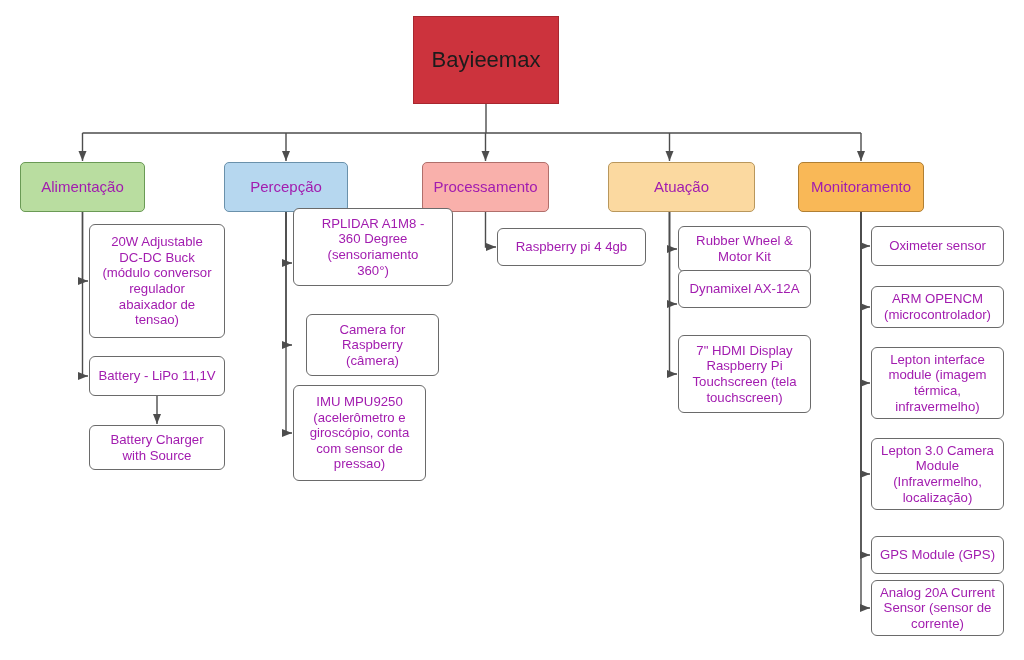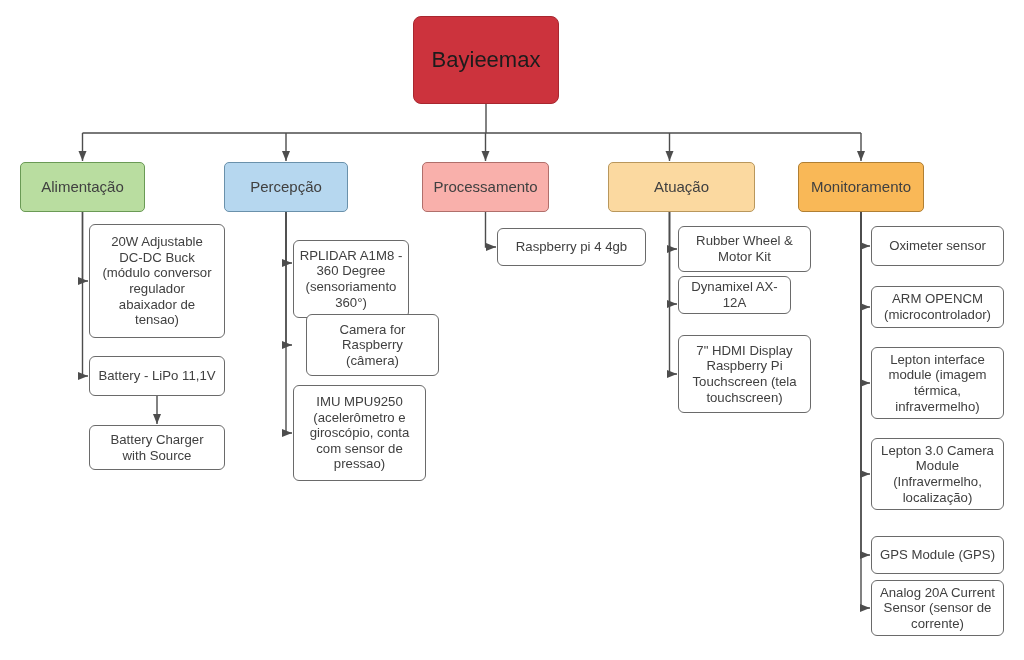--- a/index.html
+++ b/index.html
@@ -27,30 +27,30 @@
   }
   .node {
     position: absolute;
     box-sizing: border-box;
     display: flex;
     align-items: center;
     justify-content: center;
     text-align: center;
     border-radius: 5px;
     border: 1px solid #666666;
-    color: #404040;
+    color: #a21caf;
     line-height: 1.18;
     padding: 2px 5px;
     white-space: pre-line;
     z-index: 2;
   }
   .node-root {
     background: #cc333d;
     border: 1px solid #a8272f;
-    border-radius: 8px;
+    border-radius: 0;
     font-size: 22px;
     color: #1c1c1c;
   }
   .node-cat {
     font-size: 15px;
     border-radius: 5px;
   }
   .node-leaf {
     background: #ffffff;
     border: 1px solid #6a6a6a;
@@ -124,21 +124,21 @@
 abaixador de
 tensao)</span>
   </div>
   <div class="node node-leaf" style="left: 89px; top: 356px; width: 136px; height: 40px;">
     <span>Battery - LiPo 11,1V</span>
   </div>
   <div class="node node-leaf" style="left: 89px; top: 425px; width: 136px; height: 45px;">
     <span>Battery Charger
 with Source</span>
   </div>
-  <div class="node node-leaf" style="left: 293px; top: 240px; width: 116px; height: 78px;">
+  <div class="node node-leaf" style="left: 293px; top: 208px; width: 160px; height: 78px;">
     <span>RPLIDAR A1M8 -
 360 Degree
 (sensoriamento
 360°)</span>
   </div>
   <div class="node node-leaf" style="left: 306px; top: 314px; width: 133px; height: 62px;">
     <span>Camera for
 Raspberry
 (câmera)</span>
   </div>
@@ -149,21 +149,21 @@
 com sensor de
 pressao)</span>
   </div>
   <div class="node node-leaf" style="left: 497px; top: 228px; width: 149px; height: 38px;">
     <span>Raspberry pi 4 4gb</span>
   </div>
   <div class="node node-leaf" style="left: 678px; top: 226px; width: 133px; height: 46px;">
     <span>Rubber Wheel &amp;
 Motor Kit</span>
   </div>
-  <div class="node node-leaf" style="left: 678px; top: 276px; width: 113px; height: 38px;">
+  <div class="node node-leaf" style="left: 678px; top: 270px; width: 133px; height: 38px;">
     <span>Dynamixel AX-12A</span>
   </div>
   <div class="node node-leaf" style="left: 678px; top: 335px; width: 133px; height: 78px;">
     <span>7" HDMI Display
 Raspberry Pi
 Touchscreen (tela
 touchscreen)</span>
   </div>
   <div class="node node-leaf" style="left: 871px; top: 226px; width: 133px; height: 40px;">
     <span>Oximeter sensor</span>

